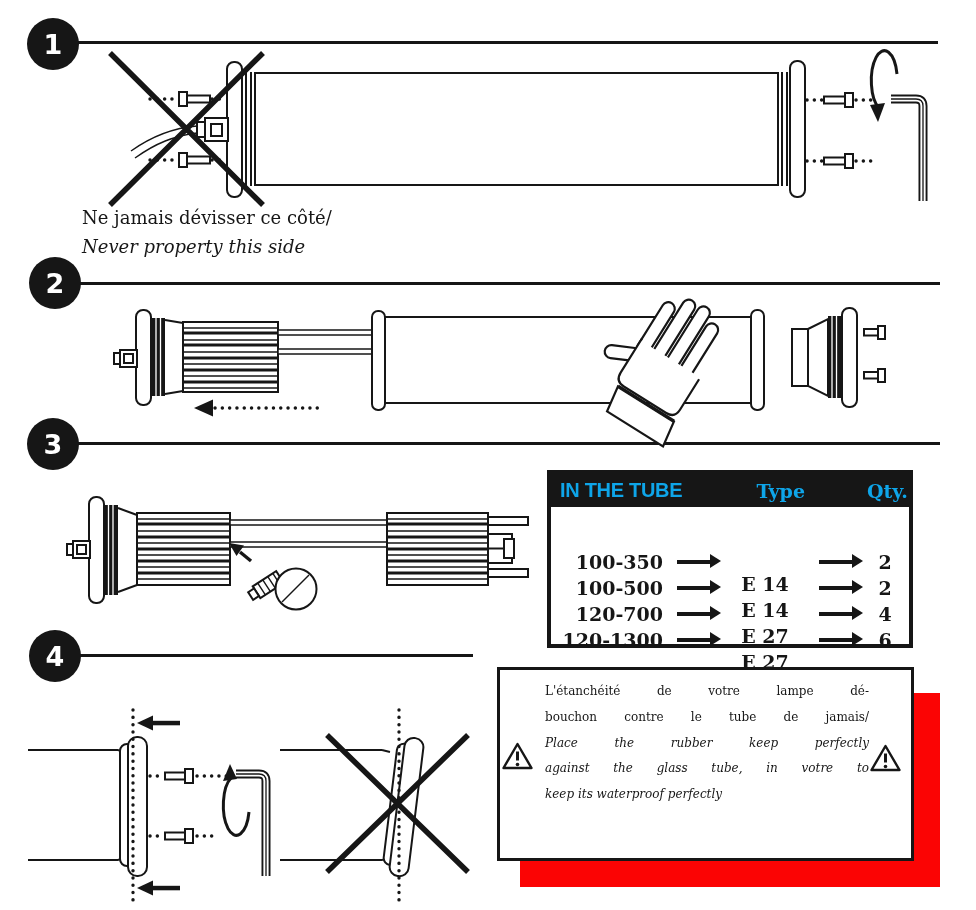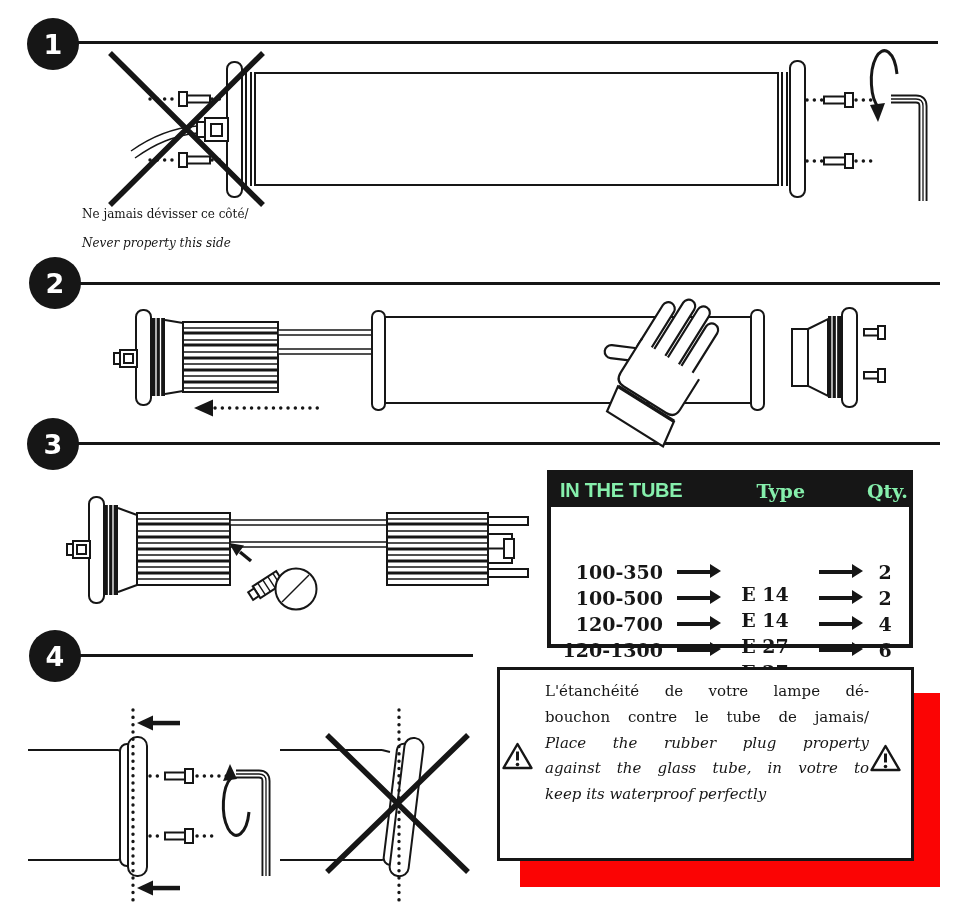--- a/index.html
+++ b/index.html
@@ -7,50 +7,50 @@
   .sheet { position:relative; width:976px; height:910px; background:var(--paper);
            font-family:"DejaVu Serif", serif; overflow:hidden; }
 
   
   .badge { position:absolute; width:52px; height:52px; border-radius:50%;
            background:var(--ink); color:#fff; display:flex; align-items:center;
            justify-content:center; font:bold 27px "DejaVu Sans", sans-serif; z-index:3; }
   .rule  { position:absolute; height:3px; background:var(--ink); z-index:1; }
 
   
-  .caption { position:absolute; color:var(--ink); font-size:12px; white-space:nowrap; }
+  .caption { position:absolute; color:var(--ink); font-size:18px; white-space:nowrap; }
   .caption.en { font-style:italic; }
 
   
   .tube-table { position:absolute; left:547px; top:470px; width:366px; height:178px;
                 border:4px solid var(--ink); background:#fff; box-sizing:border-box; z-index:2; }
   .t-grid { display:grid; grid-template-columns:112px 62px 80px 62px 36px; align-items:center; }
-  .t-head { height:33px; background:var(--ink); color:#86efac; }
+  .t-head { height:33px; background:var(--ink); color:#0ea5e9; }
   .t-title { grid-column:1 / 3; font:bold 20px "Liberation Sans", sans-serif;
              letter-spacing:-0.3px; padding-left:9px; }
   .t-htype { grid-column:3; font:bold 19px "DejaVu Serif", serif; text-align:right; }
   .t-hqty  { grid-column:5; font:bold 19px "DejaVu Serif", serif; text-align:right; }
-  .t-body { padding-top:32px; }
+  .t-body { padding-top:22px; }
   .t-row { height:26px; color:var(--ink); }
   .t-model { font:bold 19px "DejaVu Serif", serif; text-align:right; }
   .t-ctype { font:bold 19px "DejaVu Serif", serif; text-align:center;margin-top:44px; }
   .t-cqty  { font:bold 19px "DejaVu Serif", serif; text-align:center; }
   .arr { position:relative; width:34px; height:3.2px; background:var(--ink);
          justify-self:center; }
   .arr::after { content:""; position:absolute; right:-10px; top:-6.1px;
          border-left:11px solid var(--ink);
          border-top:7.6px solid transparent; border-bottom:7.6px solid transparent; }
 
   
   .warn-shadow { position:absolute; left:520px; top:693px; width:420px; height:194px;
                  background:var(--red); z-index:1; }
   .warn-box { position:absolute; left:497px; top:667px; width:411px; height:188px;
               background:#fff; border:3px solid var(--ink); z-index:2; }
   .warn-text { position:absolute; left:545px; top:679px; width:324px; z-index:3; color:var(--ink); }
-  .w-line { font-size:15px; line-height:25.8px; text-align:justify; text-align-last:justify; }
+  .w-line { font-size:12px; line-height:25.8px; text-align:justify; text-align-last:justify; }
   .w-line.en { font-style:italic; }
   .w-line.last { text-align-last:left; }
   .warn-tri { position:absolute; z-index:3; }
 
   
   .art { position:absolute; left:0; top:0; z-index:2; }
   .ln   { stroke:var(--ink); fill:none; stroke-width:2; }
   .thin { stroke:var(--ink); fill:none; stroke-width:1.4; }
   .fw   { fill:#fff; stroke:var(--ink); stroke-width:2; }
   .fb   { fill:var(--ink); stroke:none; }
@@ -331,18 +331,18 @@
     <circle cx="16.5" cy="23.5" r="1.8" fill="var(--ink)"></circle>
   </svg>
   <svg class="warn-tri" style="left:869px; top:743px" width="33" height="30" viewBox="0 0 33 30">
     <path d="M16.5,3 L30.5,27 H2.5 Z" fill="none" stroke="var(--ink)" stroke-width="2.4" stroke-linejoin="round"></path>
     <line x1="16.5" y1="10.5" x2="16.5" y2="19.5" stroke="var(--ink)" stroke-width="3"></line>
     <circle cx="16.5" cy="23.5" r="1.8" fill="var(--ink)"></circle>
   </svg>
   <div class="warn-text">
     <div class="w-line fr">L'étanchéité de votre lampe dé-</div>
     <div class="w-line fr">bouchon contre le tube de jamais/</div>
-    <div class="w-line en">Place the rubber plug property</div>
+    <div class="w-line en">Place the rubber keep perfectly</div>
     <div class="w-line en">against the glass tube, in votre to</div>
     <div class="w-line en last">keep its waterproof perfectly</div>
   </div>
 
 </div>
 
 </body></html>

